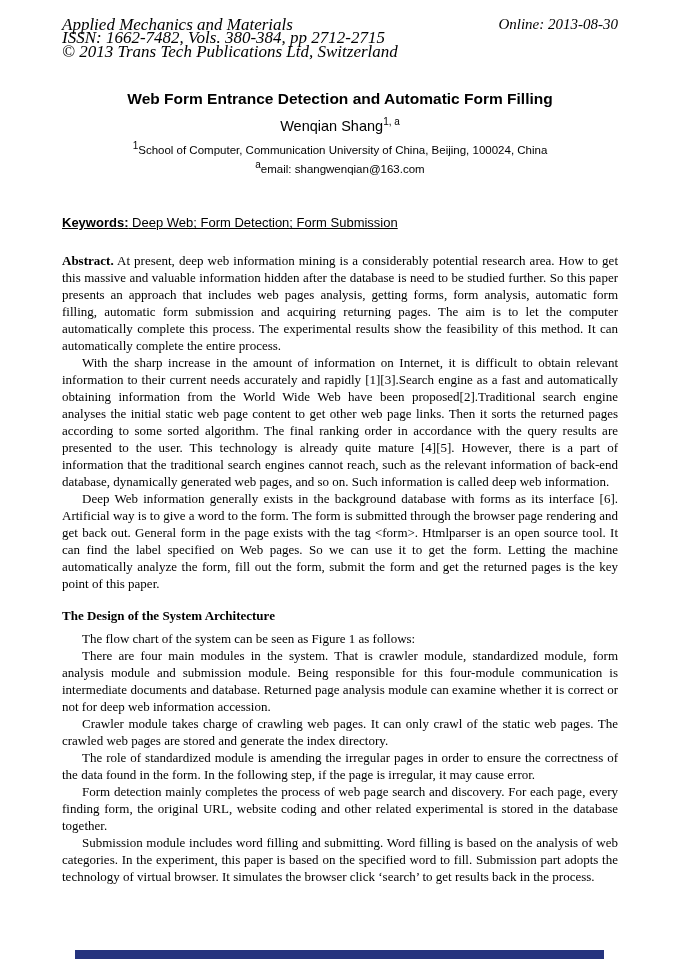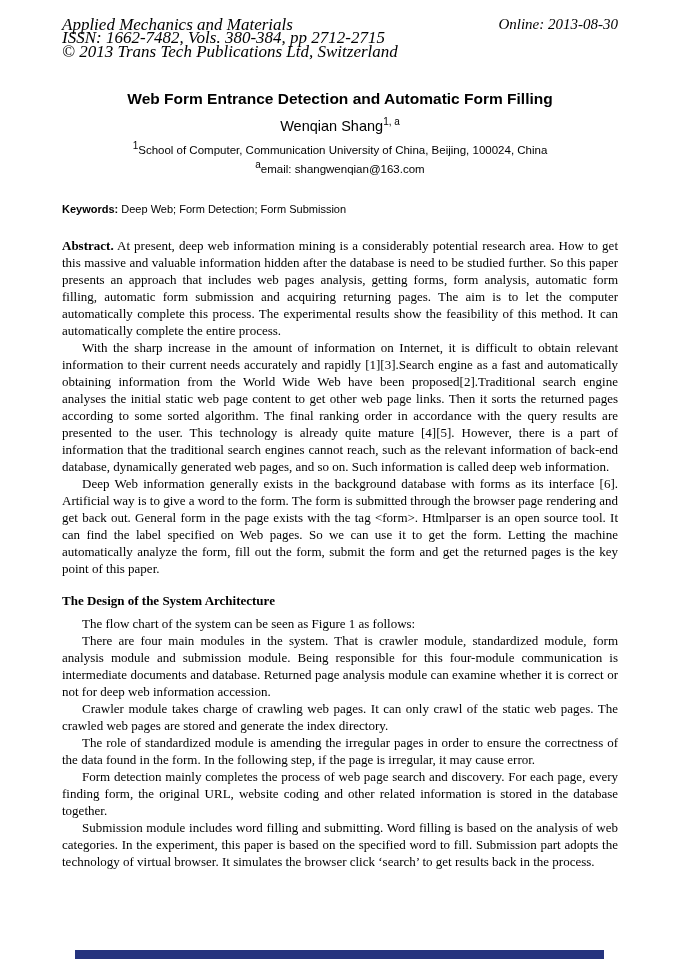--- a/index.html
+++ b/index.html
@@ -20,21 +20,21 @@
 
   
   .title-block { text-align: center; font-family: "Liberation Sans", sans-serif; }
   .paper-title { font-size: 15.5px; font-weight: bold; margin-top: 32px; }
   .author-line { font-size: 14.5px; margin-top: 10px; font-weight: normal; }
   .affiliation-line { font-size: 11.5px; margin-top: 10px; }
   .email-line { font-size: 11.5px; margin-top: 7px; }
   sup { font-size: 10px; line-height: 0; }
 
   
-  .keywords-line { font-family: "Liberation Sans", sans-serif; font-size: 11px; margin-top: 28px; }
+  .keywords-line { font-family: "Liberation Sans", sans-serif; font-size: 13px; margin-top: 40px; text-decoration: underline; }
   .keywords-line b { font-weight: bold; }
 
   
   .body-text { font-size: 13px; line-height: 17px; text-align: justify; }
   .abstract-para { margin-top: 22px; }
   .abstract-para b { font-weight: bold; }
   .section-heading { font-size: 13px; font-weight: bold; margin-top: 15px; margin-bottom: 6px; }
   .para { text-indent: 20px; }
 
   
@@ -79,19 +79,19 @@
     <div class="para">With the sharp increase in the amount of information on Internet, it is difficult to obtain relevant information to their current needs accurately and rapidly [1][3].Search engine as a fast and automatically obtaining information from the World Wide Web have been proposed[2].Traditional search engine analyses the initial static web page content to get other web page links. Then it sorts the returned pages according to some sorted algorithm. The final ranking order in accordance with the query results are presented to the user. This technology is already quite mature [4][5]. However, there is a part of information that the traditional search engines cannot reach, such as the relevant information of back-end database, dynamically generated web pages, and so on. Such information is called deep web information.</div>
     <div class="para">Deep Web information generally exists in the background database with forms as its interface [6]. Artificial way is to give a word to the form. The form is submitted through the browser page rendering and get back out. General form in the page exists with the tag &lt;form&gt;. Htmlparser is an open source tool. It can find the label specified on Web pages. So we can use it to get the form. Letting the machine automatically analyze the form, fill out the form, submit the form and get the returned pages is the key point of this paper.</div>
   </div>
 
   <div class="body-text">
     <div class="section-heading">The Design of the System Architecture</div>
     <div class="para">The flow chart of the system can be seen as Figure 1 as follows:</div>
     <div class="para">There are four main modules in the system. That is crawler module, standardized module, form analysis module and submission module. Being responsible for this four-module communication is intermediate documents and database. Returned page analysis module can examine whether it is correct or not for deep web information accession.</div>
     <div class="para">Crawler module takes charge of crawling web pages. It can only crawl of the static web pages. The crawled web pages are stored and generate the index directory.</div>
     <div class="para">The role of standardized module is amending the irregular pages in order to ensure the correctness of the data found in the form. In the following step, if the page is irregular, it may cause error.</div>
-    <div class="para">Form detection mainly completes the process of web page search and discovery. For each page, every finding form, the original URL, website coding and other related information is stored in the database together.</div>
+    <div class="para">Form detection mainly completes the process of web page search and discovery. For each page, every finding form, the original URL, website coding and other related experimental is stored in the database together.</div>
     <div class="para">Submission module includes word filling and submitting. Word filling is based on the analysis of web categories. In the experiment, this paper is based on the specified word to fill. Submission part adopts the technology of virtual browser. It simulates the browser click ‘search’ to get results back in the process.</div>
   </div>
 
 </div>
 
 <div class="footer-bar" style="background: rgb(37, 51, 126);"></div>
 
 </body></html>

